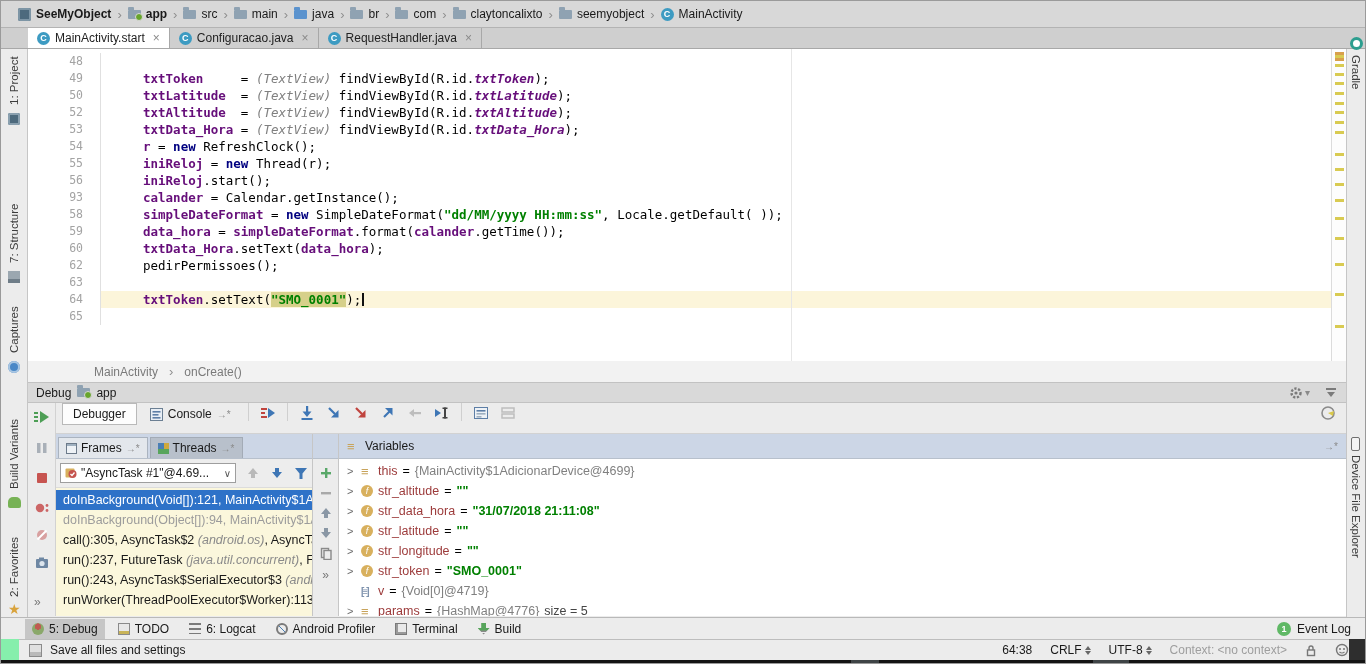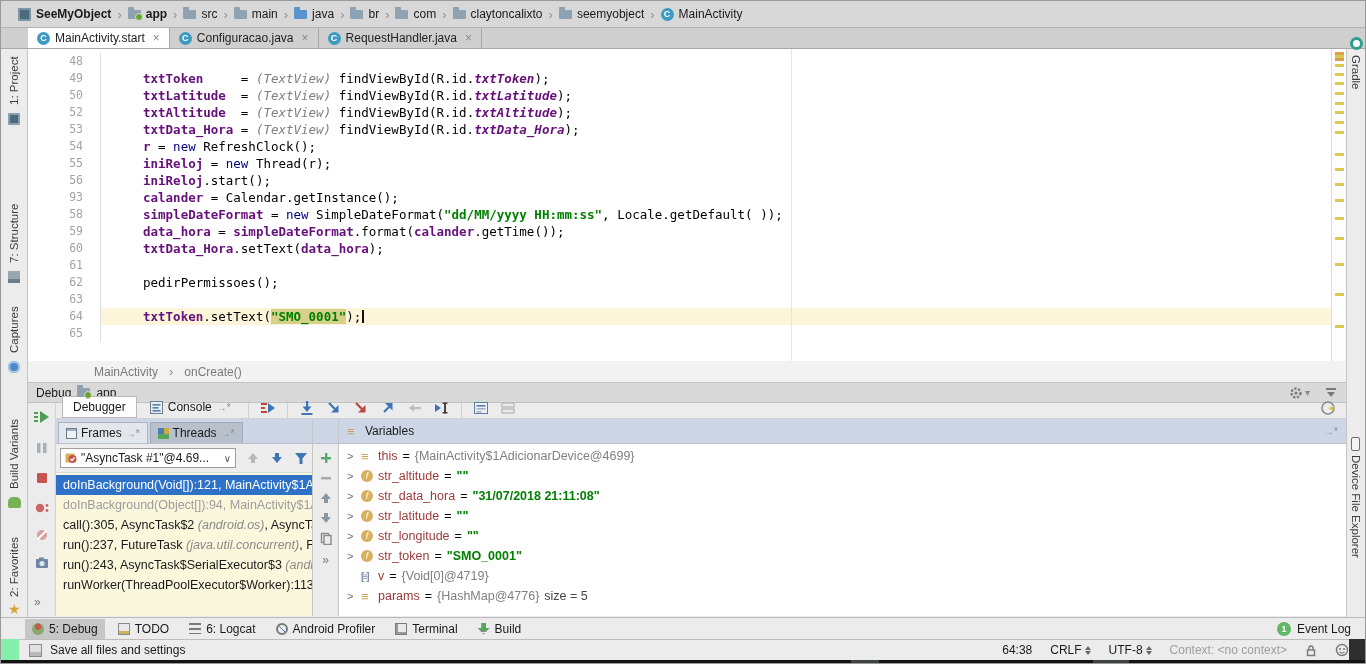--- a/index.html
+++ b/index.html
@@ -50,21 +50,21 @@
   .editor{position:absolute;left:27px;top:48px;width:1303px;height:312px;background:#fff;overflow:hidden;padding-top:4px}
   .guide{position:absolute;left:763px;top:0;bottom:0;width:1px;background:#e6e6e6}
   .cl{display:flex;height:17px;line-height:17px;font-family:"DejaVu Sans Mono","Liberation Mono",monospace;font-size:12.5px}
   .ln{width:73px;flex:none;text-align:right;padding-right:17px;color:#a3a3a3;font-size:11.5px;
       border-right:1px solid #e0e0e0;background:#fff;font-family:"DejaVu Sans Mono",monospace}
   .ct{flex:1;padding-left:42px;white-space:pre;color:#000}
   .cl.caret-row .ct{background:#fcf5da}
   .s-f{color:#660e7a;font-weight:bold}
   .s-sf{color:#660e7a;font-weight:bold;font-style:italic}
   .s-cast{color:#808080;font-style:italic}
-  .s-kw{color:#000080;font-weight:normal}
+  .s-kw{color:#000080;font-weight:bold}
   .s-str{color:#008000;font-weight:bold}
   .s-strhl{color:#008000;font-weight:bold;background:#d6d08a}
   .caret-bar{display:inline-block;width:0;height:13px;border-left:2px solid #111;vertical-align:-2px;margin-left:1px}
 
   .stripe{position:absolute;left:1330px;top:48px;width:15px;height:312px;background:#fdfdfd;border-left:1px solid #dcdcdc}
   .stripe .topmark{position:absolute;top:3px;left:3px;width:9px;height:9px;background:#d8a04c}
   .smark{position:absolute;left:3px;width:9px;height:3px;background:#d9cb52}
 
   
   .crumbs{position:absolute;left:27px;top:360px;width:1318px;height:22px;background:#f2f2f2;
@@ -72,21 +72,21 @@
 
   
   .debug{position:absolute;left:27px;top:382px;width:1318px;height:234px;background:#ececec}
   .dbg-header{height:20px;background:#d9d9d9;border-bottom:1px solid #c2c2c2;display:flex;align-items:center;
               padding:0 8px;gap:6px}
   .dbg-header .sp{flex:1}
   .dbg-body{display:flex;height:213px}
   .dbg-leftcol{width:28px;border-right:1px solid #d2d2d2;position:relative;flex:none}
   .lc{position:absolute;left:6px}
   .dbg-main{flex:1;display:flex;flex-direction:column;min-width:0}
-  .dbg-toolbar{height:16px;display:flex;align-items:flex-end;gap:3px;padding:0 6px;border-bottom:1px solid #d2d2d2}
+  .dbg-toolbar{height:31px;display:flex;align-items:flex-start;gap:3px;padding:0 6px;border-bottom:1px solid #d2d2d2}
   .dtab{height:22px;display:flex;align-items:center;gap:5px;padding:0 10px}
   .dtab.active{background:#fdfdfd;border:1px solid #b9b9b9}
   .pin{color:#8a8a8a;font-size:10px}
   .tsep{width:1px;height:18px;background:#cfcfcf;margin:0 4px}
   .sicon{width:24px;height:20px;display:flex;align-items:center;justify-content:center}
   .dbg-panels{flex:1;display:flex;min-height:0}
   .frames-col{width:257px;flex:none;display:flex;flex-direction:column;border-right:1px solid #c6c6c6;min-height:0}
   .fheader{height:25px;background:#ccd6e6;display:flex;align-items:flex-end;padding-left:2px;gap:2px;
            border-bottom:1px solid #b7c0cc}
   .ftab{height:21px;display:flex;align-items:center;gap:4px;padding:0 7px}
@@ -298,24 +298,20 @@
         <span class="ln">58</span>
         <span class="ct"><span class="s-f">simpleDateFormat</span><span> = </span><span class="s-kw">new</span><span> SimpleDateFormat(</span><span class="s-str">"dd/MM/yyyy HH:mm:ss"</span><span>, Locale.getDefault( ));</span></span>
       </div>
       <div class="cl">
         <span class="ln">59</span>
         <span class="ct"><span class="s-f">data_hora</span><span> = </span><span class="s-f">simpleDateFormat</span><span>.format(</span><span class="s-f">calander</span><span>.getTime());</span></span>
       </div>
       <div class="cl">
         <span class="ln">60</span>
         <span class="ct"><span class="s-f">txtData_Hora</span><span>.setText(</span><span class="s-f">data_hora</span><span>);</span></span>
-      </div>
-      <div class="cl">
-        <span class="ln">61</span>
-        <span class="ct"></span>
       </div>
       <div class="cl">
         <span class="ln">62</span>
         <span class="ct"><span>pedirPermissoes();</span></span>
       </div>
       <div class="cl">
         <span class="ln">63</span>
         <span class="ct"></span>
       </div>
       <div class="cl caret-row">

